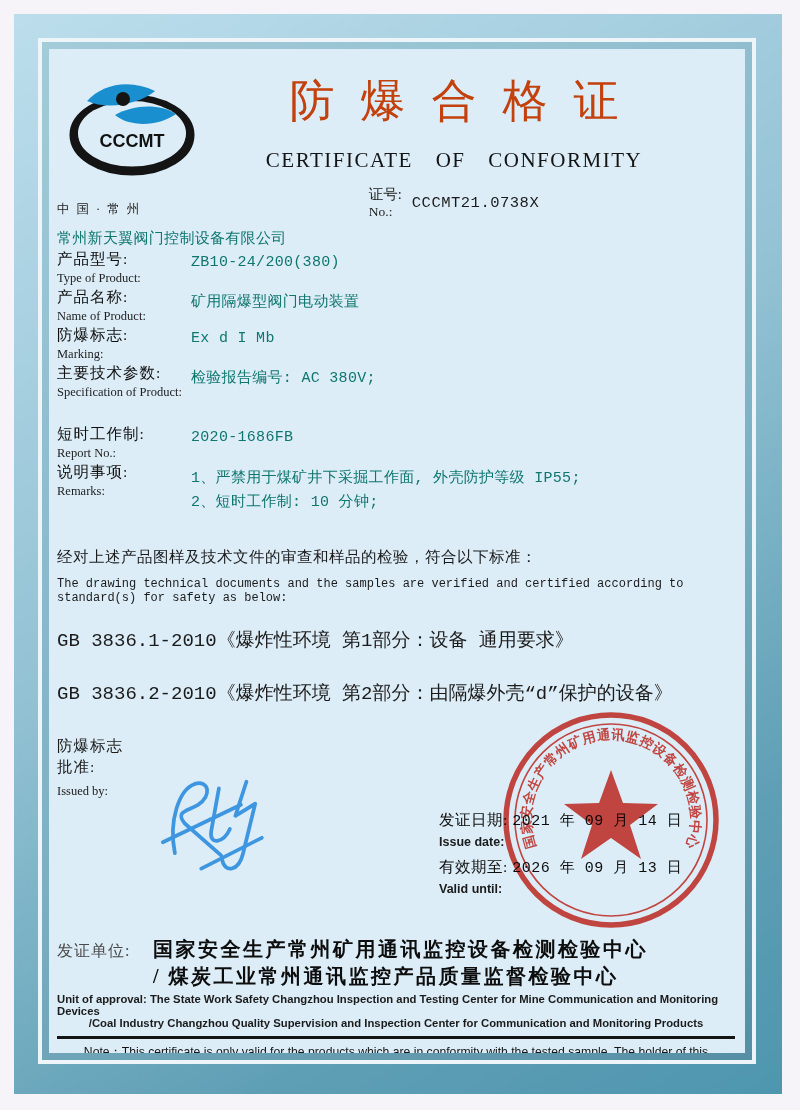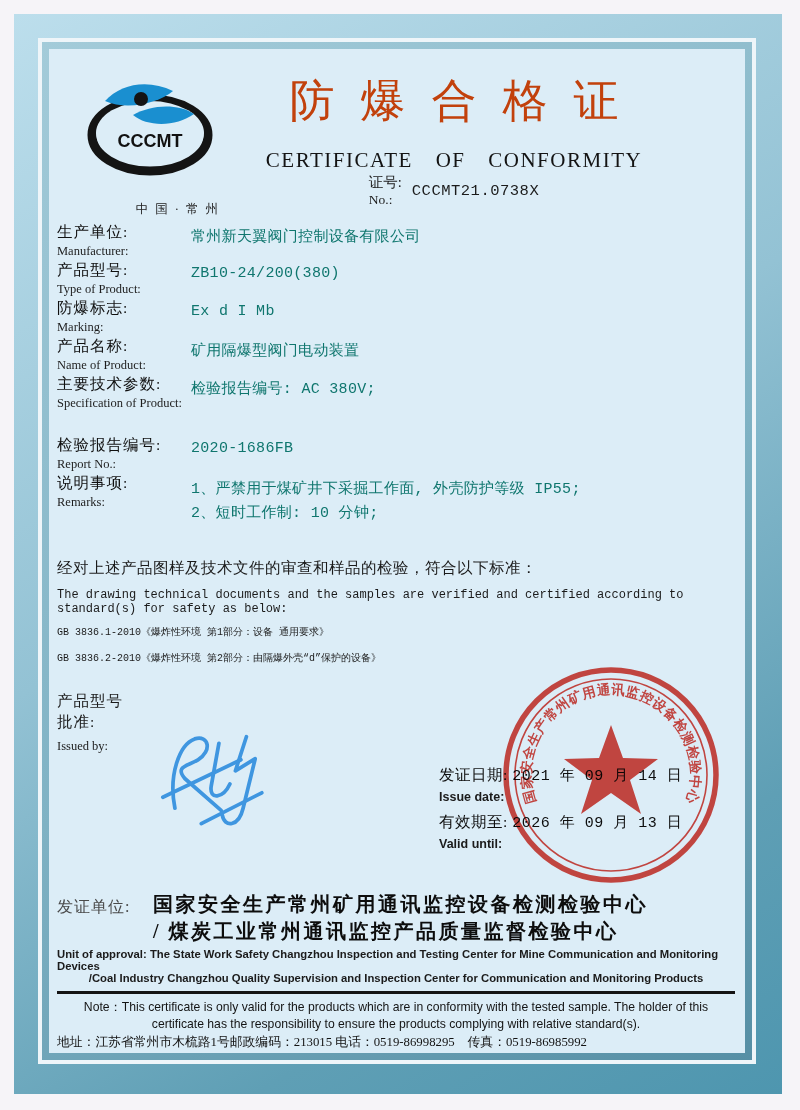--- a/index.html
+++ b/index.html
@@ -21,26 +21,26 @@
     background:linear-gradient(150deg,#a3cbd9 0%, #7fb2c4 55%, #568fa5 100%);
     padding:7px;
   }
   .content {
     position:relative; width:100%; height:100%;
     background:#dcedf7; padding:14px 10px 8px 8px; overflow:hidden;
   }
 
   
   .header { display:flex; }
-  .logo-block { width:168px; flex:none; text-align:right; padding-top:10px; }
+  .logo-block { width:168px; flex:none; text-align:left; padding-top:10px; }
   .logo-sub { font-size:12.5px; letter-spacing:7px; color:#222; margin-top:4px; }
   .title-block { flex:1; text-align:center; padding-right:52px; }
   .title-zh { font-size:45px; font-weight:500; letter-spacing:26px; padding-left:26px; margin-top:8px; color:#c2410c; }
   .title-en { font-size:21px; letter-spacing:1.5px; word-spacing:16px; margin-top:17px; color:#141414; }
-  .certno-row { display:flex; justify-content:center; align-items:flex-start; }
+  .certno-row { display:flex; justify-content:center; margin-top:12px; align-items:flex-start; }
   .certno-labels { text-align:left; }
   .certno-zh { font-size:14.5px; }
   .certno-en { font-size:13.5px; }
   .certno-val { font-family:"Liberation Mono","DejaVu Sans Mono",monospace; font-size:15.5px; margin-left:10px; padding-top:9px; letter-spacing:0.5px; }
 
   
   .fields { margin-top:4px; }
   .field-row { display:flex; margin-bottom:1px; }
   .flabel { width:134px; flex:none; }
   .flabel .zh { font-size:15.5px; letter-spacing:1px; color:#101010; }
@@ -49,21 +49,21 @@
     flex:1; font-family:"Liberation Mono","DejaVu Sans Mono",monospace;
     font-size:15px; padding-top:5px; color:#0f766e; letter-spacing:0.3px;
   }
   .fvalue .vline { line-height:1.6; }
   .gap-before { margin-top:24px; }
 
   
   .standards { margin-top:32px;font-family:Liberation Mono, monospace; }
   .std-zh { font-size:15.5px; letter-spacing:0.5px; }
   .std-en { font-size:12px; margin-top:9px; }
-  .std-item { font-size:10px; line-height:1.75; margin-top:8px; }
+  .std-item { font-size:19px; line-height:1.75; margin-top:20px; }
 
   
   .issue-zone { position:relative; height:198px; margin-top:24px; }
   .present-zh { font-size:15.5px; letter-spacing:1px; }
   .present-en { font-size:12.5px; margin-top:6px; }
   .approve-zh { font-size:15.5px; letter-spacing:1px; margin-top:0; }
   .approve-en { font-size:12.5px; margin-top:6px; }
   .signature { position:absolute; left:88px; top:38px; }
   .dates-block { position:absolute; left:382px; top:74px; z-index:2; }
   .date-row { font-size:15.5px; letter-spacing:0.5px; color:#0e0e0e; }
@@ -115,57 +115,53 @@
                   <div class="certno-zh">证号:</div>
                   <div class="certno-en">No.:</div>
                 </div>
                 <div class="certno-val">CCCMT21.0738X</div>
               </div>
             </div>
           </div>
 
           <div class="fields">
             <div class="field-row">
-              <div class="flabel">
-                <div class="zh">生产单位:</div>
-                <div class="en">Manufacturer:</div>
-              </div>
               <div class="fvalue">常州新天翼阀门控制设备有限公司</div>
             </div>
             <div class="field-row">
               <div class="flabel">
                 <div class="zh">产品型号:</div>
                 <div class="en">Type of Product:</div>
               </div>
               <div class="fvalue">ZB10-24/200(380)</div>
             </div>
             <div class="field-row">
               <div class="flabel">
+                <div class="zh">产品名称:</div>
+                <div class="en">Name of Product:</div>
+              </div>
+              <div class="fvalue">矿用隔爆型阀门电动装置</div>
+            </div>
+            <div class="field-row">
+              <div class="flabel">
                 <div class="zh">防爆标志:</div>
                 <div class="en">Marking:</div>
               </div>
               <div class="fvalue">Ex d I Mb</div>
             </div>
             <div class="field-row">
               <div class="flabel">
-                <div class="zh">产品名称:</div>
-                <div class="en">Name of Product:</div>
-              </div>
-              <div class="fvalue">矿用隔爆型阀门电动装置</div>
-            </div>
-            <div class="field-row">
-              <div class="flabel">
                 <div class="zh">主要技术参数:</div>
                 <div class="en">Specification of Product:</div>
               </div>
               <div class="fvalue">检验报告编号: AC 380V;</div>
             </div>
             <div class="field-row gap-before">
               <div class="flabel">
-                <div class="zh">检验报告编号:</div>
+                <div class="zh">短时工作制:</div>
                 <div class="en">Report No.:</div>
               </div>
               <div class="fvalue">2020-1686FB</div>
             </div>
             <div class="field-row">
               <div class="flabel">
                 <div class="zh">说明事项:</div>
                 <div class="en">Remarks:</div>
               </div>
               <div class="fvalue">
@@ -176,21 +172,21 @@
           </div>
 
           <div class="standards">
             <div class="std-zh">经对上述产品图样及技术文件的审查和样品的检验，符合以下标准：</div>
             <div class="std-en">The drawing technical documents and the samples are verified and certified according to standard(s) for safety as below:</div>
             <div class="std-item">GB 3836.1-2010《爆炸性环境 第1部分：设备 通用要求》</div>
             <div class="std-item">GB 3836.2-2010《爆炸性环境 第2部分：由隔爆外壳“d”保护的设备》</div>
           </div>
 
           <div class="issue-zone">
-            <div class="present-zh">产品型号</div>
+            <div class="present-zh">防爆标志</div>
             <div class="approve-zh">批准:</div>
             <div class="approve-en">Issued by:</div>
 
             <svg class="signature" width="150" height="110" viewBox="0 0 110 100">
               <g fill="none" stroke="#3f96e0" stroke-width="3.4" stroke-linecap="round" stroke-linejoin="round">
                 <path d="M14 72 C 8 42 18 14 32 9 C 45 5 48 20 35 28 C 25 34 14 34 23 45 L 56 74"></path>
                 <path d="M3 62 L 74 28"></path>
                 <path d="M54 13 L 47 52 C 45 65 58 63 64 50"></path>
                 <path d="M79 7 L 69 38 L 87 27 L 76 72 C 72 89 59 90 57 78"></path>
                 <path d="M38 86 L 93 58"></path>

